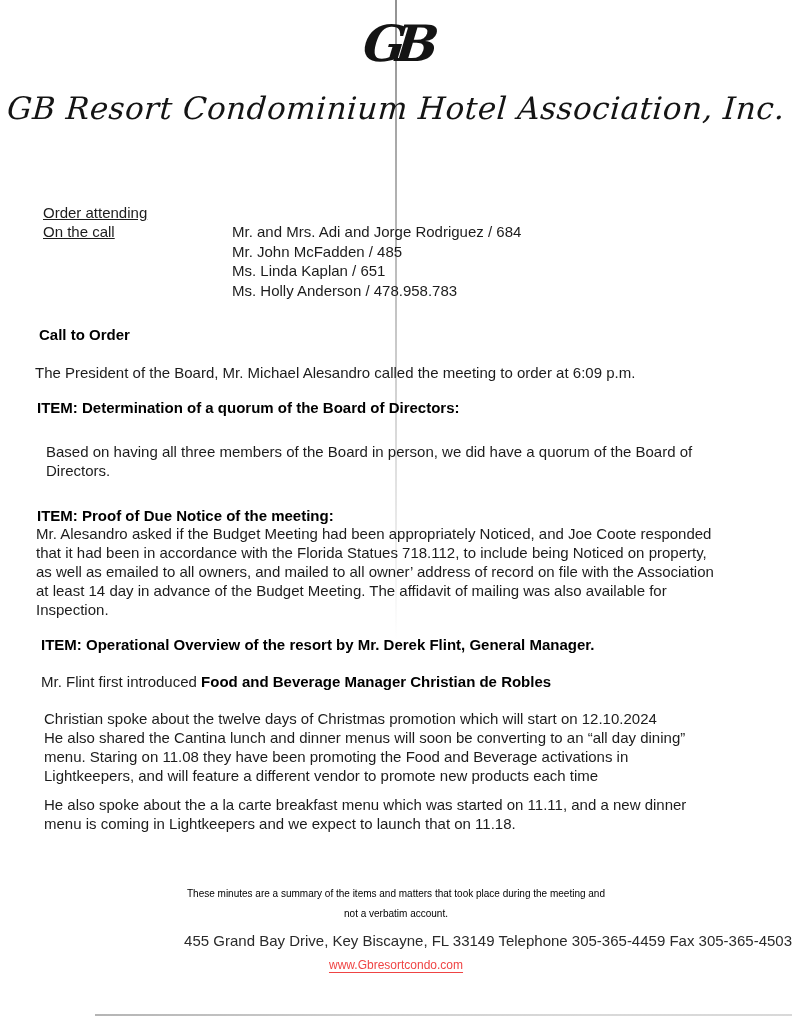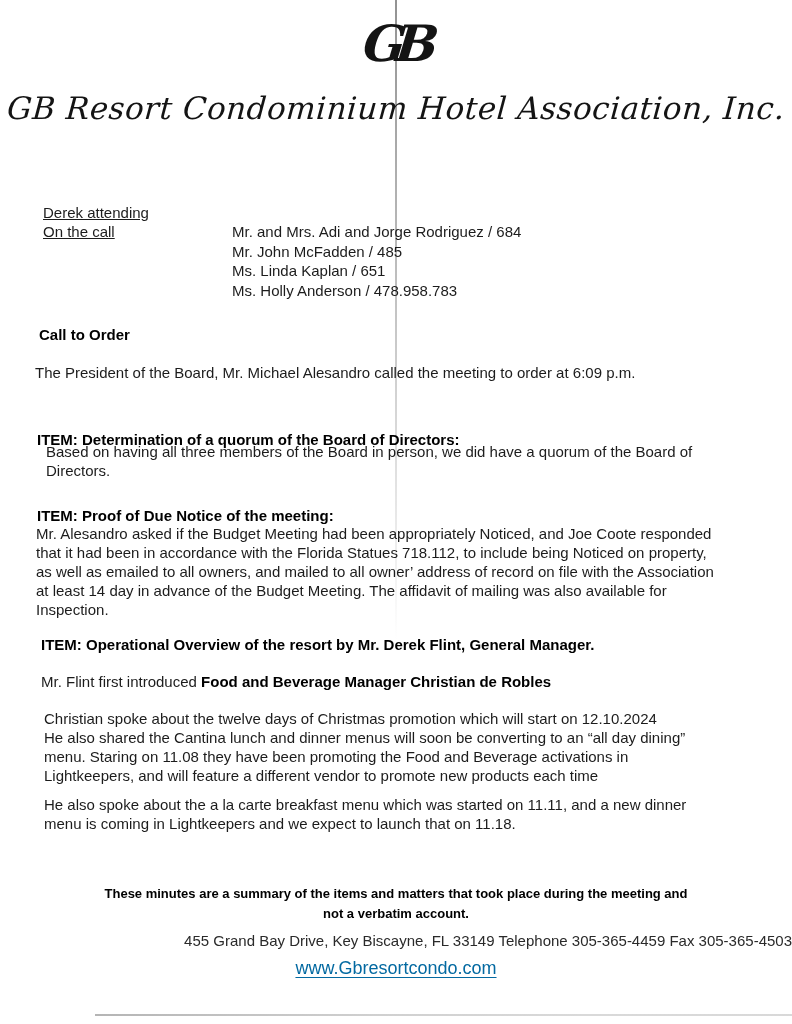--- a/index.html
+++ b/index.html
@@ -103,73 +103,73 @@
     font-size: 15px;
     line-height: 19px;
     white-space: pre-line;
   }
   .closing {
     position: absolute;
     top: 884px;
     left: 36px;
     width: 720px;
     text-align: center;
-    font-size: 13px;
-    font-weight: bold;
+    font-size: 10px;
+    font-weight: normal;
     line-height: 19.5px;
     color: #000;
     white-space: pre-line;
   }
   .footer-address {
     position: absolute;
     top: 932px;
     left: 0;
     width: 100%;
     text-align: right;
     font-size: 15px;
     color: #2a2a2a;
   }
   .footer-url {
     position: absolute;
     top: 958px;
     left: 0;
     width: 100%;
     text-align: center;
-    font-size: 18px;
-    color: #0369a1;
+    font-size: 12px;
+    color: #ef4444;
     text-decoration: underline;
     text-underline-offset: 3px;
   }
 </style>
 </head>
 <body>
 
 <div class="page">
 
   <div class="fold-line"></div>
 
   <div class="monogram">GB</div>
 
   <div class="doc-title">GB Resort Condominium Hotel Association, Inc.</div>
 
-  <div class="att-label-1">Derek attending</div>
+  <div class="att-label-1">Order attending</div>
   <div class="att-label-2">On the call</div>
 
   <div class="att-list">
     <div>Mr. and Mrs. Adi and Jorge Rodriguez / 684</div>
     <div>Mr. John McFadden / 485</div>
     <div>Ms. Linda Kaplan / 651</div>
     <div>Ms. Holly Anderson / 478.958.783</div>
   </div>
 
   <div class="h-bold" style="top:326px; left:39px;">Call to Order</div>
 
   <div class="para" style="top:363px; left:35px; width:726px;">The President of the Board, Mr. Michael Alesandro called the meeting to order at 6:09 p.m.</div>
 
-  <div class="h-bold" style="top:399px; left:37px;margin-top:32px;">ITEM: Determination of a quorum of the Board of Directors:</div>
+  <div class="h-bold" style="top:399px; left:37px;">ITEM: Determination of a quorum of the Board of Directors:</div>
 
   <div class="para" style="top:442px; left:36px; width:726px;margin-left:10px;">Based on having all three members of the Board in person, we did have a quorum of the Board of
 Directors.</div>
 
   <div class="h-bold" style="top:487px; left:37px;margin-top:20px;">ITEM: Proof of Due Notice of the meeting:</div>
 
   <div class="para" style="top:524px; left:36px; width:730px;">Mr. Alesandro asked if the Budget Meeting had been appropriately Noticed, and Joe Coote responded
 that it had been in accordance with the Florida Statues 718.112, to include being Noticed on property,
 as well as emailed to all owners, and mailed to all owner’ address of record on file with the Association
 at least 14 day in advance of the Budget Meeting. The affidavit of mailing was also available for

